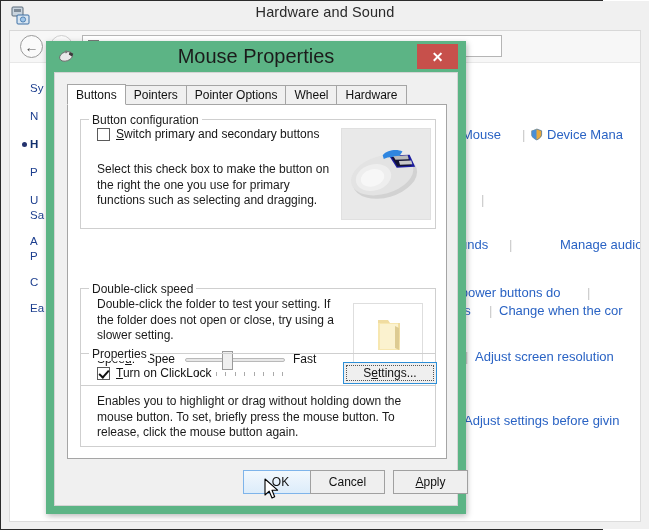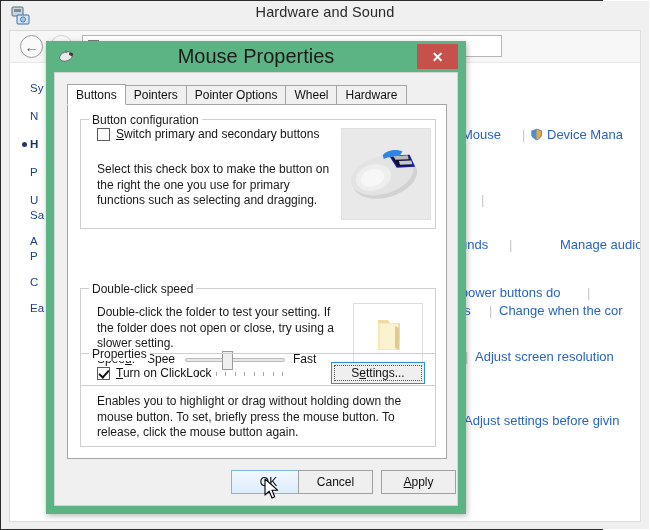--- a/index.html
+++ b/index.html
@@ -257,21 +257,21 @@
     position: absolute;
     display: flex; justify-content: space-between;
   }
   .tick { width: 1px; height: 4px; background: #aaa; }
 
   .btn {
     position: absolute;
     background: #efefef;
     border: 1px solid #a0a0a0;
     font-size: 12px; color: #111;
-    display: flex; align-items: center; justify-content: center;
+    display: flex; align-items: center; justify-content: center; margin-left: 12px;
   }
   .btn.focusring { outline: 1px dotted #555; outline-offset: -4px; border-color: #2d8fd8; }
   .btn.default {
     background: linear-gradient(#f2f8fd, #dcecfa);
     border: 1px solid #7eb4ea;
   }
   .cursor-arrow { position: absolute; width: 16px; height: 22px; }
 </style>
 </head>
 <body>
@@ -416,21 +416,21 @@
                 <path d="M56 30 L70 33 L70 37 L57 34 Z" fill="#b9b9b9"></path>
                 <path d="M60 36 L72 39 L72 43 L60 40 Z" fill="#c8c8c8"></path>
               </g>
             </svg>
           </div>
         </div>
 
         <div class="group" style="left:12px; top:137px; width:356px; height:98px;margin-top:46px;">
           <div class="group-legend">Double-click speed</div>
 
-          <div class="desc" style="position:absolute; left:16px; top:16px; width:250px;">Double-click the folder to test your setting. If the folder does not open or close, try using a slower setting.</div>
+          <div class="desc" style="position:absolute; left:16px; top:8px; width:250px;">Double-click the folder to test your setting. If the folder does not open or close, try using a slower setting.</div>
 
           <div style="position:absolute; left:16px; top:63px; font-size:12px; color:#141414;"><span>Spee</span><span class="u">d</span><span>:</span></div>
 
           <div style="position:absolute; left:66px; top:63px; font-size:12px; color:#141414;">Spee</div>
 
           <div class="slider-track" style="left:104px; top:69px; width:100px;"></div>
           <div class="slider-thumb" style="left:141px; top:62px;"></div>
           <div class="tickrow" style="left:106px; top:83px; width:96px;">
             <span class="tick"></span>
             <span class="tick"></span>

